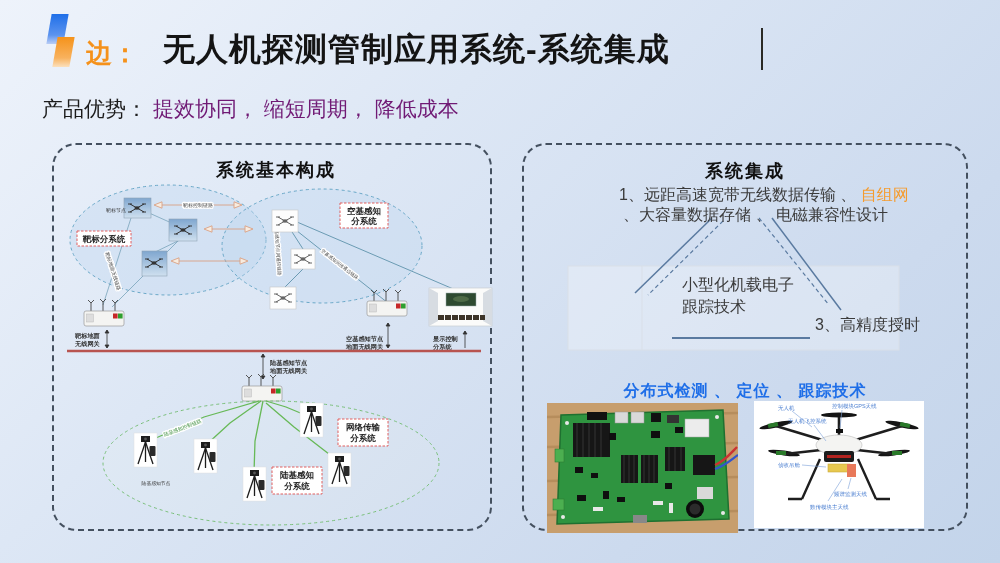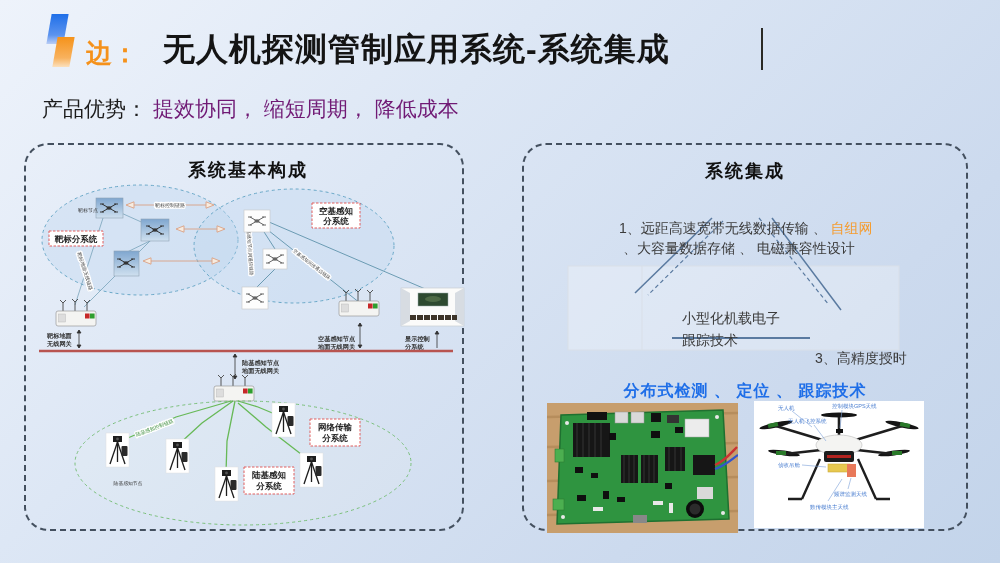--- a/index.html
+++ b/index.html
@@ -21,27 +21,27 @@
   .page-title { position:absolute; left:163px; top:28px; font-size:32px; font-weight:bold; color:#141414; letter-spacing:1px; }
   .title-caret { position:absolute; left:761px; top:28px; width:2px; height:42px; background:#2a2a25; }
 
   
   .intro { position:absolute; left:42px; top:95px; font-size:21px; color:#1c1c1c; }
   .intro .benefits { color:#701a75; margin-left:6px; }
 
   
   .panel { position:absolute; top:143px; height:388px;
     border:2px dashed #44505f; border-radius:24px; }
-  .panel-left  { left:24px;  width:440px;text-align:center; }
+  .panel-left  { left:52px;  width:440px;text-align:center; }
   .panel-right { left:522px; width:446px; }
   .panel svg.diagram { position:absolute; left:0; top:0; }
 
   .rp-title { position:absolute; left:0; top:14px; width:100%; text-align:center;
     font-size:18px; font-weight:bold; color:#111; letter-spacing:2px; }
-  .rp-item { position:absolute; font-size:14px; color:#3b3b3b; line-height:20px;margin-top:33px; }
+  .rp-item { position:absolute; font-size:16px; color:#3b3b3b; line-height:20px; }
   .rp-item1 { left:95px; top:40px; }
   .rp-item1-l2 { left:99px; top:60px; }
   .rp-highlight { color:#f59c2f; }
   .rp-payload { left:158px; top:129px; line-height:22px; }
   .rp-item2 { left:43px; top:167px; line-height:19px; }
   .rp-item3 { left:291px; top:170px; }
   .rp-tech { position:absolute; left:0; top:228px; width:100%; text-align:center;
     font-size:16px; font-weight:bold; color:#1e6ee8; letter-spacing:1px;margin-top:8px; }
 
   svg text { font-family:"Liberation Sans","DejaVu Sans",sans-serif; }

